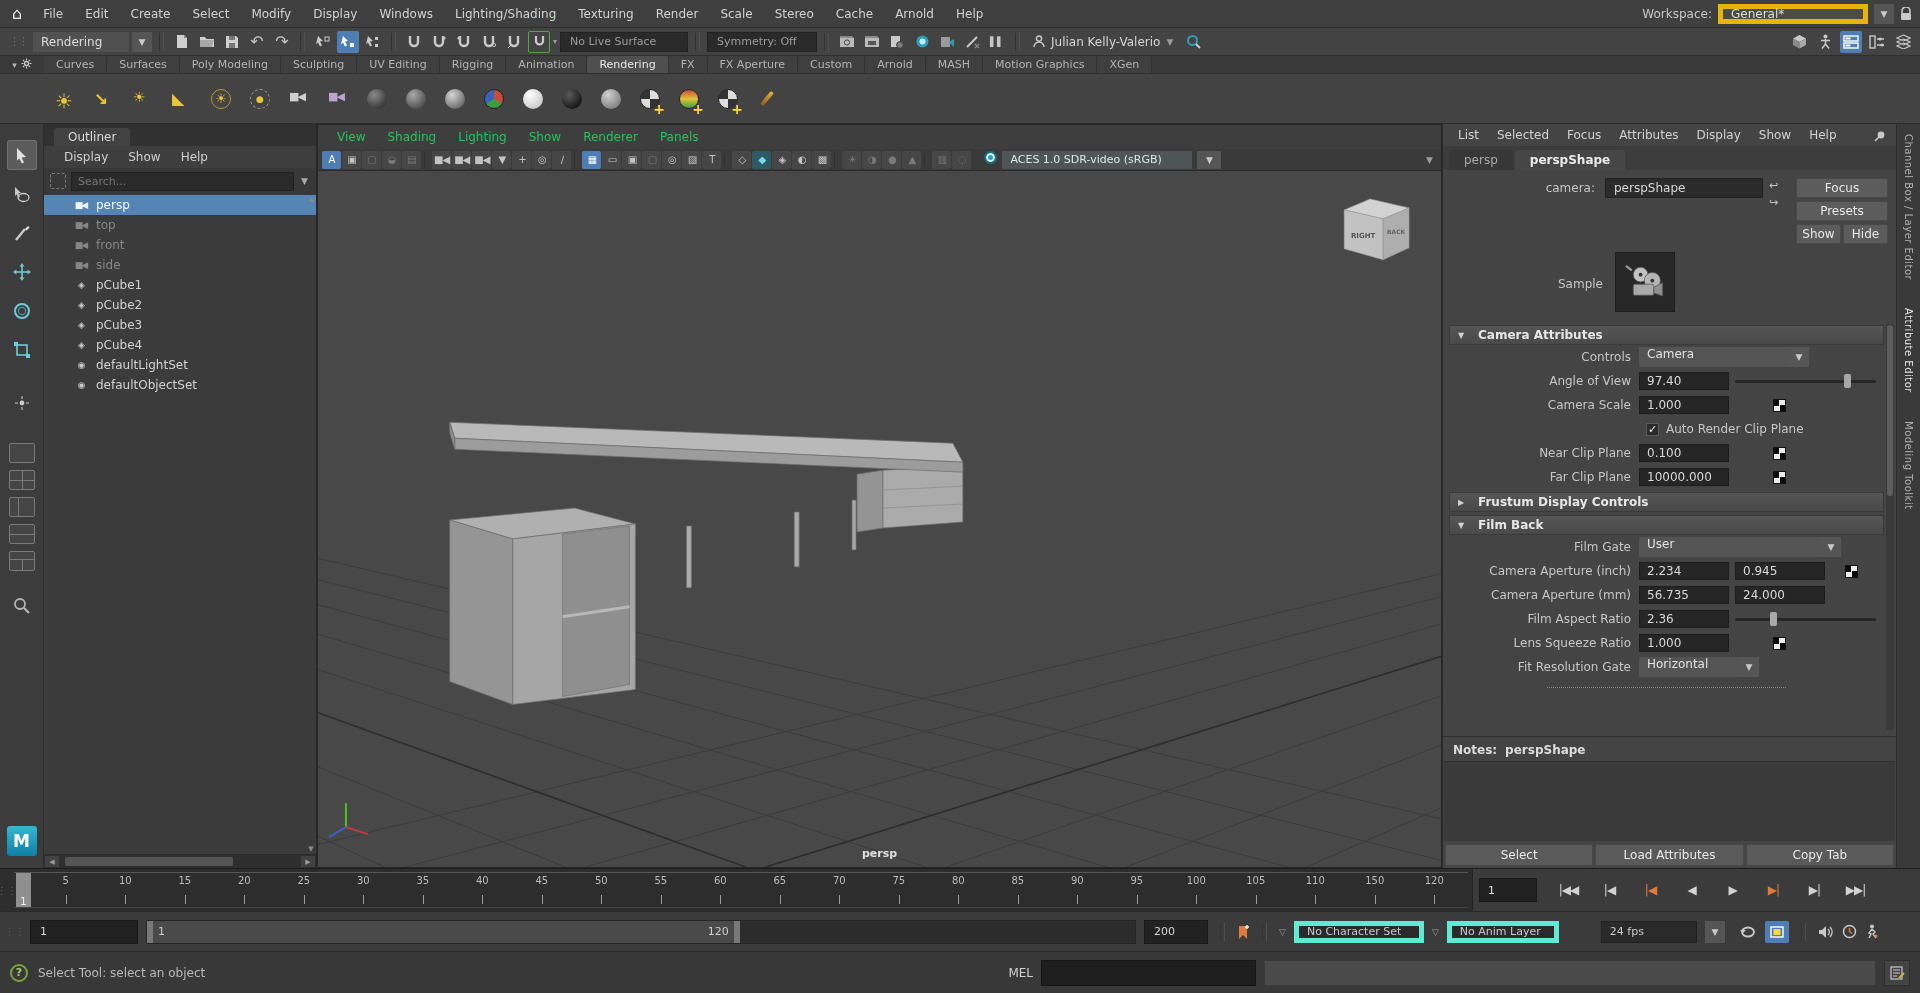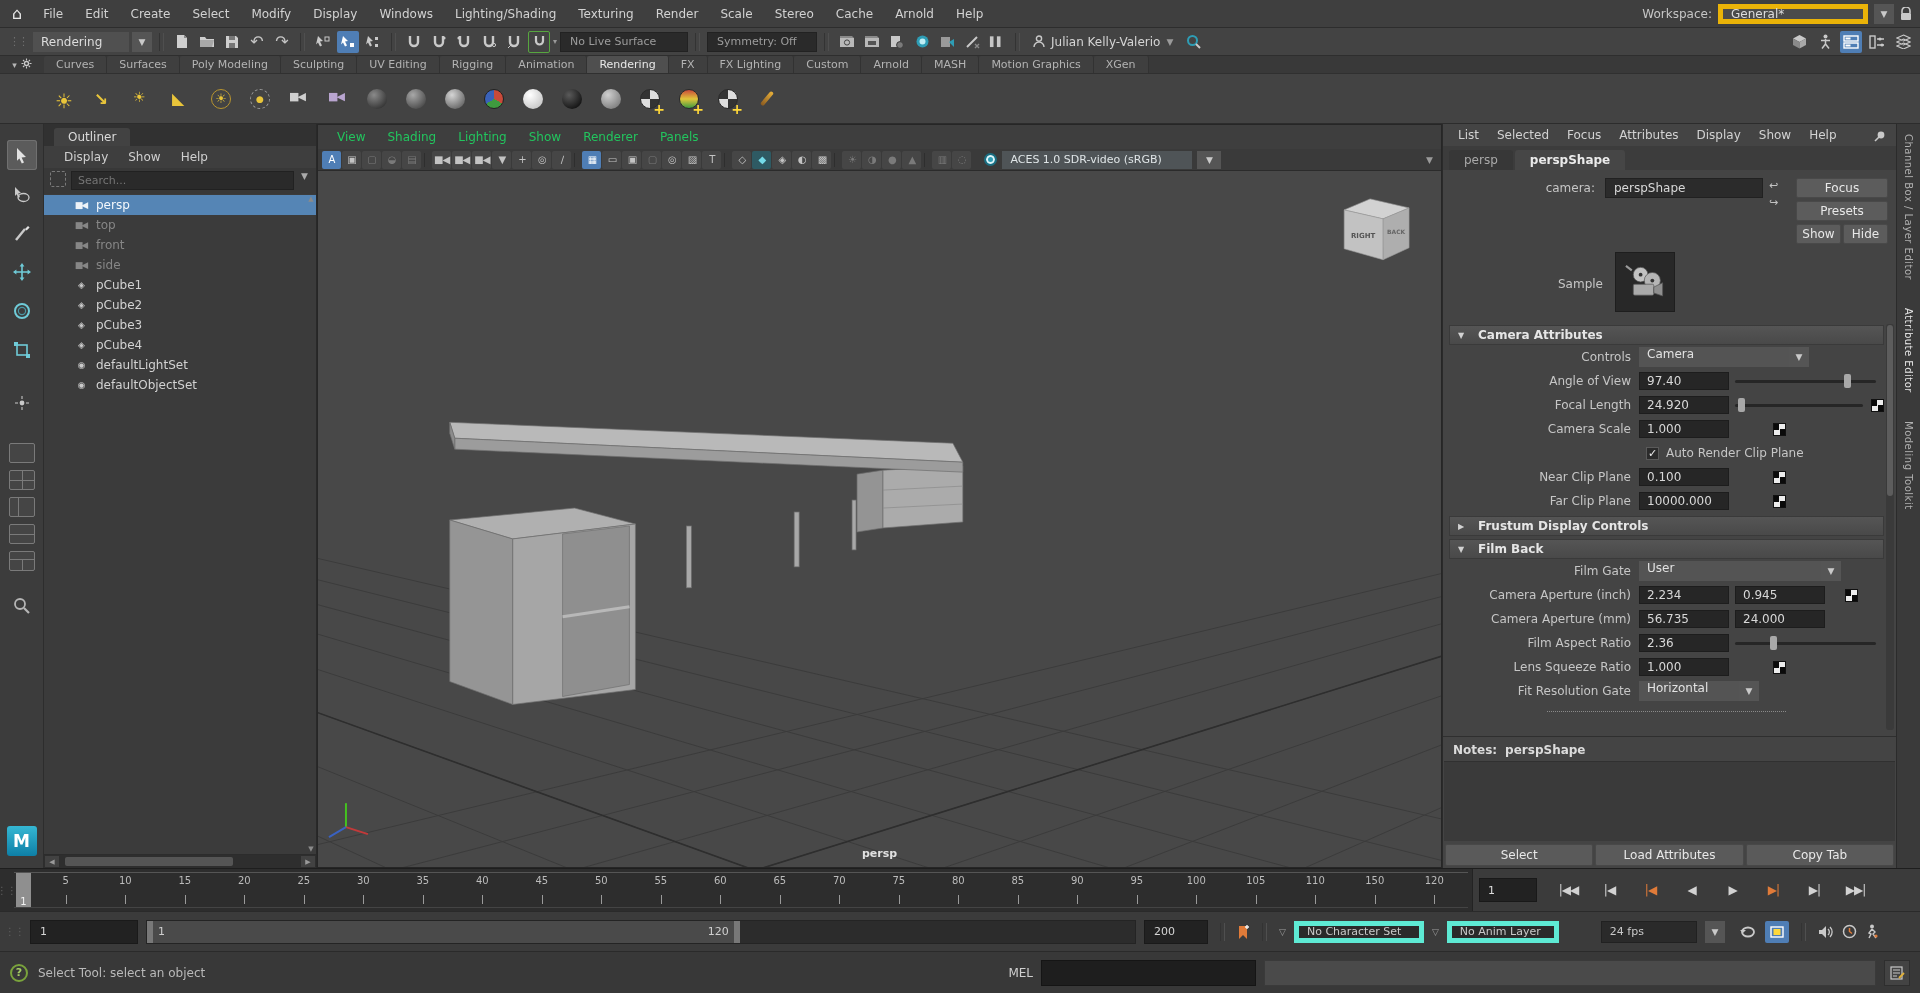--- a/index.html
+++ b/index.html
@@ -68,21 +68,21 @@
   .lay{width:26px;height:20px;border:1px solid #7a7a7a;border-radius:2px;position:relative;background:#454545}
   .lay i{position:absolute;background:#7a7a7a}
   .maya-logo{margin-top:auto;margin-bottom:12px;width:30px;height:30px;border-radius:3px;background:linear-gradient(#35b7d3,#0e7fa6);color:#fff;font-weight:bold;display:flex;align-items:center;justify-content:center;font-size:17px}
 
   
   .outliner{width:273px;background:#383838;border-right:1px solid #292929;display:flex;flex-direction:column}
   .out-tabrow{height:22px;background:#313131;display:flex;align-items:flex-end;padding-left:10px}
   .out-tab{background:#424242;color:#dadada;font-size:12px;padding:2px 14px;border-radius:3px 3px 0 0}
   .out-menus{height:22px;display:flex;align-items:center;background:#3e3e3e;padding-left:10px}
   .out-menus li{list-style:none;padding:0 10px;font-size:12px;color:#cfcfcf}
-  .out-search{height:26px;display:flex;gap:5px;padding:3px 8px 3px 6px}
+  .out-search{height:26px;display:flex;align-items:center;gap:5px;padding:3px 8px 3px 6px}
   .sel-brackets{width:16px;height:16px;border:1px dashed #8a8a8a;border-radius:2px;opacity:.8}
   .out-search input{flex:1;background:#2a2a2a;border:1px solid #212121;height:19px;color:#ccc;padding:0 6px;font-size:11px;outline:none}
   .out-search .sarrow{color:#aaa;font-size:9px;margin-left:2px}
   .out-list{flex:1;position:relative;background:#3b3b3b;padding-top:1px}
   .oitem{height:20px;display:flex;align-items:center;padding-left:28px;gap:7px;color:#d2d2d2;font-size:12px}
   .oitem .oicon{width:17px;text-align:center;font-size:9px;letter-spacing:-2px;color:#c9c9c9}
   .oitem.selected{background:#5585b5;color:#f4f8fc}
   .oitem.selected .oicon{color:#eef3f8}
   .oitem.muted{color:#868686}
   .oitem.muted .oicon{color:#868686}
@@ -95,21 +95,21 @@
   
   .viewport{flex:1;display:flex;flex-direction:column;border:1px solid #262626;min-width:0}
   .vp-menus{height:24px;background:#3e3e3e;display:flex;align-items:center;padding-left:8px}
   .vp-menus li{list-style:none;padding:0 11px;font-size:12px;color:#22c55e}
   .vp-toolbar{height:22px;background:#3a3a3a;border-bottom:1px solid #2b2b2b;display:flex;align-items:center;gap:1px;padding:0 4px}
   .vt-btn{min-width:19px;height:18px;padding:0 2px;display:flex;align-items:center;justify-content:center;font-size:10px;color:#c3c3c3;background:#464646;border-radius:2px;letter-spacing:-1px}
   .vt-btn.dim{color:#7a7a7a}
   .vt-btn.active{background:#4f7eb5;color:#fff}
   .vt-btn.active-teal{background:#2e5a63;color:#74dbe8}
   .vt-btn.sep{background:none;min-width:5px;width:5px;border-left:1px solid #2e2e2e;border-radius:0;height:14px;margin:0 2px}
-  .aces{display:flex;align-items:center;gap:5px;margin-left:12px}
+  .aces{display:flex;align-items:flex-start;gap:5px;margin-left:12px}
   .aces-icon{width:13px;height:13px;border-radius:50%;background:#2e9db5;border:2px solid #1b6d80;box-shadow:inset 0 0 0 2px #dff4f8}
   .aces-field{width:190px;height:18px;background:#4f5457;color:#dfe5e7;font-size:11px;display:flex;align-items:center;padding:0 8px}
   .aces-arrow{width:24px;height:18px;background:#555;color:#c9c9c9;font-size:9px;display:flex;align-items:center;justify-content:center}
   .vp-endarrow{margin-left:auto;color:#9a9a9a;font-size:9px;padding-right:4px}
   .vp-canvas{flex:1;position:relative;background:#484848;overflow:hidden}
   .vp-canvas svg{position:absolute;inset:0}
   .persp-label{position:absolute;bottom:7px;left:50%;transform:translateX(-50%);font-size:11px;font-weight:bold;color:#e0e0e0}
 
   
   .ae{width:454px;background:#444;border-left:1px solid #2a2a2a;display:flex;flex-direction:column;font-size:12px}
@@ -430,21 +430,21 @@
 
     <div class="stab">Curves</div>
         <div class="stab">Surfaces</div>
         <div class="stab">Poly Modeling</div>
         <div class="stab">Sculpting</div>
         <div class="stab">UV Editing</div>
         <div class="stab">Rigging</div>
         <div class="stab">Animation</div>
         <div class="stab active">Rendering</div>
         <div class="stab">FX</div>
-        <div class="stab">FX Lighting</div>
+        <div class="stab">FX Aperture</div>
         <div class="stab">Custom</div>
         <div class="stab">Arnold</div>
         <div class="stab">MASH</div>
         <div class="stab">Motion Graphics</div>
         <div class="stab">XGen</div>
       </div>
   </div>
 
   <div class="shelficons">
 
@@ -950,31 +950,20 @@
           <div class="ae-label">Angle of View</div>
           <div class="ae-input">
               <span>97.40</span>
             </div>
           <div class="slider">
               <i class="track"></i>
               <i class="handle" style="left:77%"></i>
             </div>
         </div>
         <div class="ae-row">
-          <div class="ae-label">Focal Length</div>
-          <div class="ae-input">
-              <span>24.920</span>
-            </div>
-          <div class="slider">
-              <i class="track"></i>
-              <i class="handle" style="left:2%"></i>
-            </div>
-          <span class="map-btn"></span>
-        </div>
-        <div class="ae-row">
           <div class="ae-label">Camera Scale</div>
           <div class="ae-input">
               <span>1.000</span>
             </div>
           <span class="map-btn" style="margin-left:38px"></span>
         </div>
         <div class="ae-row">
           <span class="checkbox" style="margin-left:197px">
               <span>✓</span>
             </span>

